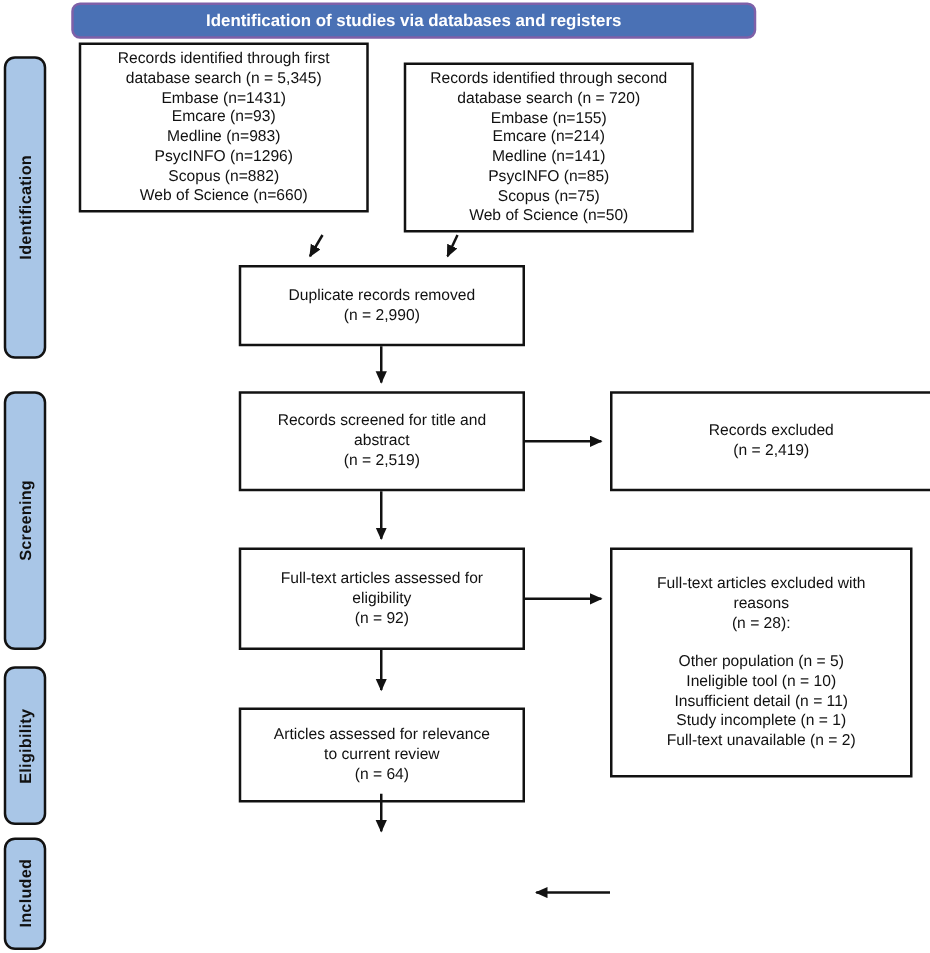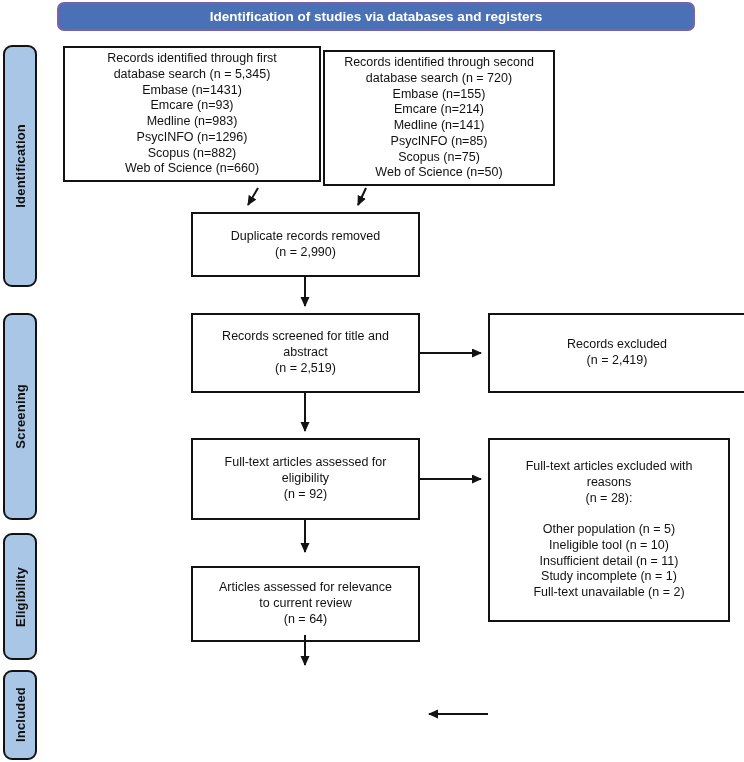--- a/index.html
+++ b/index.html
@@ -44,38 +44,38 @@
   }
 
   svg.arrows { position:absolute; left:0; top:0; pointer-events:none; }
   svg.arrows path.shaft { stroke:#121212; stroke-width:2; fill:none; }
 </style>
 </head>
 <body>
 
 <div id="canvas" style="--header-bg: #4a71b5; --header-border: #7e60a8; --stage-bg: #a9c6e7;">
 
-  <div class="abs header-banner" style="left:57px; top:2px; width:638px; height:29px;">
+  <div class="abs header-banner" style="left:57px; top:2px; width:548px; height:29px;">
     <span>Identification of studies via databases and registers</span>
   </div>
 
   <div class="abs stage-label" style="left:3px; top:45px; width:34px; height:242px;">
     <span>Identification</span>
   </div>
   <div class="abs stage-label" style="left:3px; top:313px; width:34px; height:207px;">
     <span>Screening</span>
   </div>
   <div class="abs stage-label" style="left:3px; top:533px; width:34px; height:127px;">
     <span>Eligibility</span>
   </div>
   <div class="abs stage-label" style="left:3px; top:670px; width:34px; height:90px;">
     <span>Included</span>
   </div>
 
-  <div class="abs flow-box" style="left:63px; top:46px; width:258px; height:136px;">Records identified through first
+  <div class="abs flow-box" style="left:63px; top:34px; width:232px; height:136px;">Records identified through first
 database search (n = 5,345)
 Embase (n=1431)
 Emcare (n=93)
 Medline (n=983)
 PsycINFO (n=1296)
 Scopus (n=882)
 Web of Science (n=660)</div>
 
   <div class="abs flow-box" style="left:323px; top:50px; width:232px; height:136px;">Records identified through second
 database search (n = 720)

